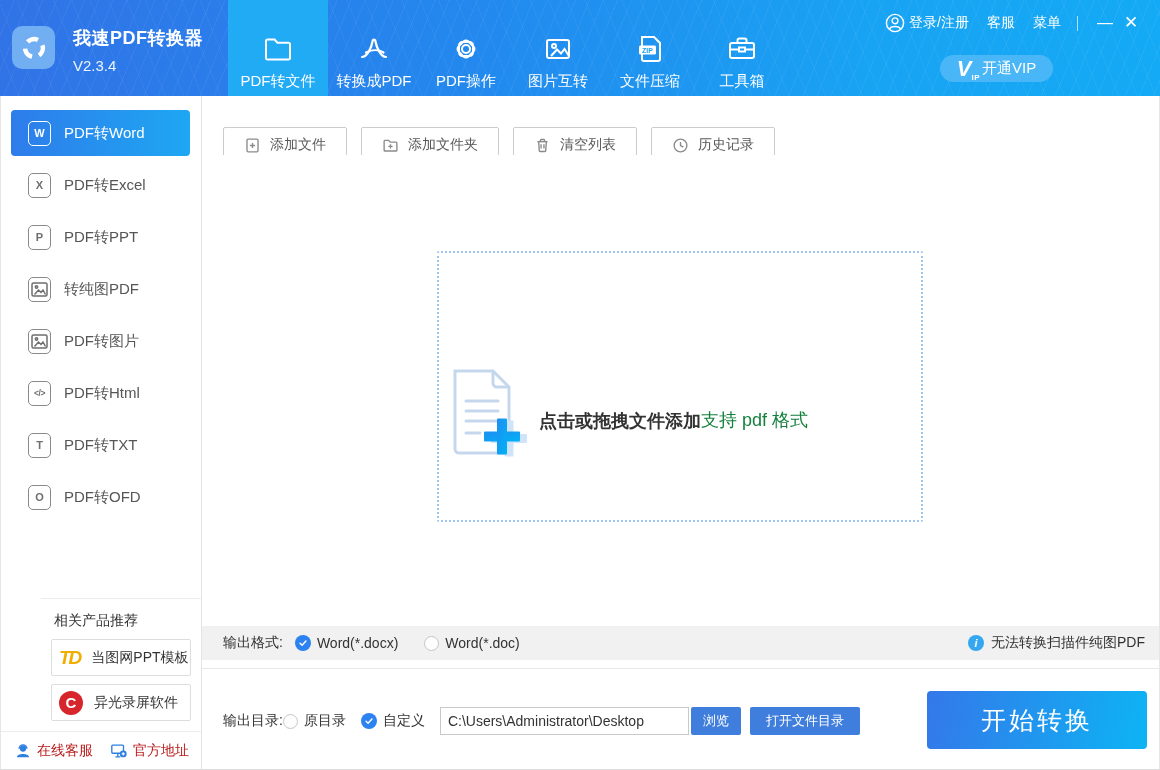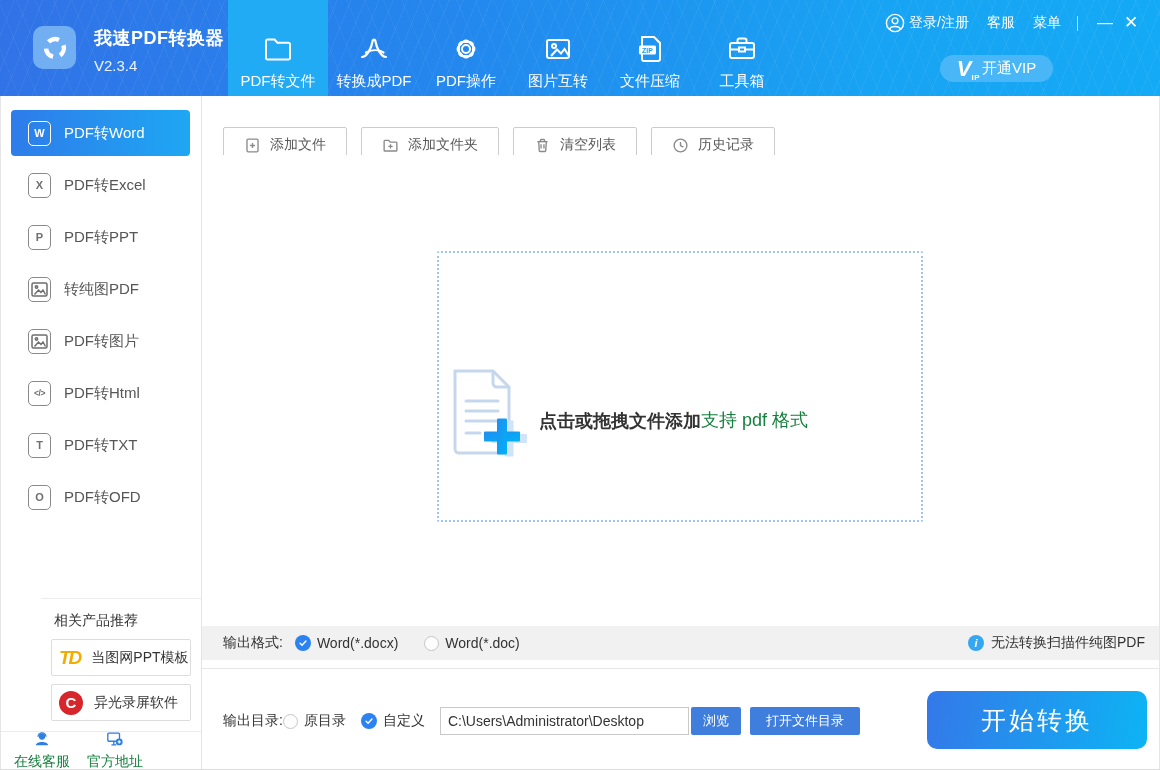--- a/index.html
+++ b/index.html
@@ -7,21 +7,21 @@
   body { font-family:"Liberation Sans","DejaVu Sans",sans-serif; background:#fff; position:relative; }
 
   
   .header { position:absolute; top:0; left:0; width:1160px; height:96px;
     background:linear-gradient(95deg,#3173e7 0%,#2388ee 40%,#18a3f3 75%,#14aaf5 100%); overflow:hidden; }
   .header::before { content:""; position:absolute; inset:0;
     background:
       repeating-linear-gradient(112deg, rgba(255,255,255,.055) 0 1px, transparent 1px 13px),
       repeating-linear-gradient(68deg, rgba(255,255,255,.045) 0 1px, transparent 1px 17px);
     pointer-events:none; }
-  .brand { position:absolute; left:33px; top:26px; display:flex; align-items:flex-start; gap:18px; z-index:2; }
+  .brand { position:absolute; left:12px; top:26px; display:flex; align-items:flex-start; gap:18px; z-index:2; }
   .logo { width:43px; height:43px; border-radius:10px; background:#72aef2; display:flex; align-items:center; justify-content:center; }
   .brand-title { color:#fff; font-size:18px; font-weight:bold; letter-spacing:.5px; line-height:1; margin-top:3px; }
   .brand-ver { color:#eaf4ff; font-size:15px; margin-top:11px; line-height:1; }
 
   .tabs { position:absolute; left:228px; top:0; height:96px; display:flex; z-index:2; }
   .tab { width:92px; height:96px; display:flex; flex-direction:column; align-items:center; padding-top:33px; cursor:pointer; }
   .tab.active { width:100px; background:#22abf5; }
   .tab .t-ic { width:32px; height:32px; }
   .tab .t-lb { color:#fff; font-size:15px; margin-top:7px; white-space:nowrap; }
 
@@ -57,21 +57,21 @@
   .sidebar-bottom { position:absolute; left:0; right:0; bottom:0; background:#fff; }
   .recommend { border-top:1px solid #ececec; padding:11px 10px 2px 10px;margin-left:40px; }
   .rec-head { font-size:14px; color:#333; margin:2px 0 9px 3px; }
   .promo { height:37px; border:1px solid #ddd; border-radius:2px; display:flex; align-items:center;
     gap:11px; padding-left:7px; margin-bottom:8px; cursor:pointer; background:#fff; }
   .promo-logo-td { font-size:19px; font-weight:bold; color:#f2ae00; font-style:italic; letter-spacing:-2px; }
   .promo-logo-c { width:24px; height:24px; border-radius:50%; background:#d6252b; color:#fff; font-weight:bold;
     font-size:15px; display:flex; align-items:center; justify-content:center; }
   .promo-lb { font-size:14px; color:#333; }
   .sidebar-footer { border-top:1px solid #ececec; height:38px; display:flex; align-items:center; gap:17px; padding-left:13px; }
-  .sf-item { display:flex; align-items:center; gap:5px; font-size:14px; color:#15803d; cursor:pointer;flex-direction:column; }
+  .sf-item { display:flex; gap:5px; font-size:14px; color:#b91c1c; cursor:pointer; }
   .sf-item svg { width:18px; height:18px; }
 
   
   .content { flex:1; position:relative; background:#fff; }
   .toolbar { height:68px; border-bottom:1px solid #ebebeb; display:flex; align-items:flex-end; gap:14px; padding-left:21px; }
   .tbtn { height:36px; border:1px solid #ccc; border-radius:2px; background:#fff; display:inline-flex; align-items:center;
     justify-content:center; gap:9px; font-size:14px; color:#595959; padding:0 20px; cursor:pointer; font-family:inherit; }
   .tbtn svg { width:17px; height:17px; }
 
   .stage { position:absolute; top:59px; left:0; right:0; height:471px; background:#fff; }
@@ -95,21 +95,21 @@
   .bottom-bar { position:absolute; top:572px; left:0; right:0; bottom:0; border-top:1px solid #e8e8e8; background:#fff; }
   .out-row { position:absolute; left:21px; top:37px; height:30px; display:flex; align-items:center; font-size:14px; color:#333; }
   .out-row .opt { margin-right:15px; }
   .out-row .opt:first-of-type { margin-left:9px; }
   .path-input { width:249px; height:28px; border:1px solid #c9c9c9; border-radius:0; padding:0 7px; font-size:14px;
     color:#333; font-family:inherit; outline:none; }
   .btn-blue { height:28px; background:#3f7edd; color:#fff; border:none; border-radius:2px; font-size:13px;
     font-family:inherit; cursor:pointer; }
   .btn-browse { width:50px; margin-left:2px; }
   .btn-open { width:110px; margin-left:9px; }
-  .convert-btn { position:absolute; right:12px; top:22px; width:220px; height:58px; border:none; border-radius:10px;
+  .convert-btn { position:absolute; right:12px; top:22px; width:220px; height:58px; border:none; border-radius:4px;
     background:linear-gradient(100deg,#3478e9,#0db4f4); color:#fff; font-size:25px; letter-spacing:3px;
     font-family:inherit; cursor:pointer; }
 </style>
 </head>
 <body>
 
 <div class="header">
   <div class="brand">
     <div class="logo">
       <svg width="34" height="34" viewBox="0 0 42 42">

